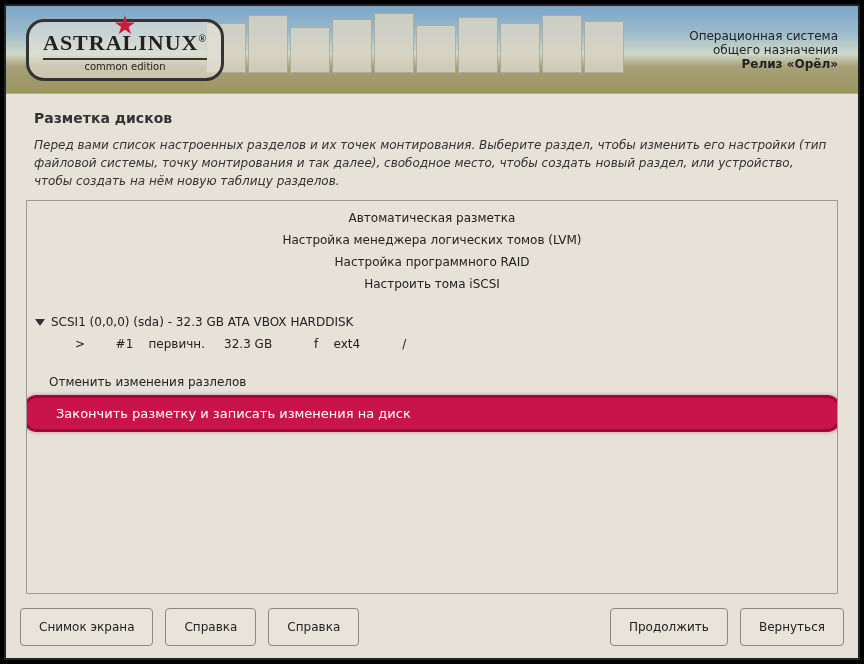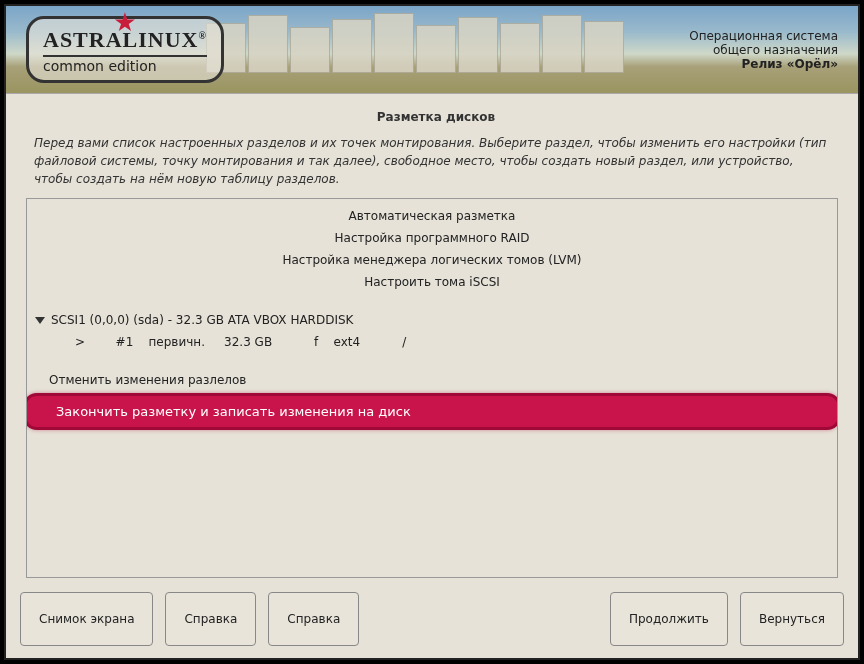--- a/index.html
+++ b/index.html
@@ -62,21 +62,22 @@
       font-size: 26px;
     }
     .logo-main {
       font-family: Georgia, serif;
       font-weight: bold;
       font-size: 22px;
       letter-spacing: 1px;
       color: #222;
     }
     .logo-sub {
-      font-size: 14px;
+      font-size: 10px;
+      text-align: center;
       border-top: 2px solid #333;
       margin-top: 2px;
       padding-top: 1px;
       color: #222;
     }
     .logo-r {
       font-size: 10px;
       vertical-align: super;
     }
     .header-text {
@@ -88,24 +89,23 @@
     .header-text .l3 { font-weight: bold; }
     .content {
       flex: 1;
       padding: 10px 20px 4px;
       display: flex;
       flex-direction: column;
       min-height: 0;
     }
     .page-title {
       font-weight: bold;
-      font-size: 12px;
+      font-size: 14px;
       color: #333;
       padding: 6px 0 10px 8px;
-      text-align: center;
     }
     .description {
       font-style: italic;
       font-size: 12px;
       color: #333;
       padding: 0 8px 10px;
       line-height: 1.5;
     }
     .list-pane {
       flex: 1;
@@ -165,21 +165,21 @@
     .footer {
       padding: 10px 14px 12px;
       display: flex;
       gap: 12px;
     }
     .footer .gap { flex: 1; }
     .btn {
       background: #e8e4da;
       border: 1px solid #888;
       border-radius: 4px;
-      padding: 19px 18px;
+      padding: 11px 18px;
       font-size: 12px;
       color: #222;
       cursor: pointer;
       min-width: 90px;
       text-align: center;
     }
   </style>
 </head>
 <body>
 
@@ -211,22 +211,22 @@
     </div>
   </div>
 
   <div class="content">
     <div class="page-title">Разметка дисков</div>
     <div class="description">Перед вами список настроенных разделов и их точек монтирования. Выберите раздел, чтобы изменить его настройки (тип файловой системы, точку монтирования и так далее), свободное место, чтобы создать новый раздел, или устройство, чтобы создать на нём новую таблицу разделов.</div>
 
     <div class="list-pane">
       <div class="list-inner">
         <div class="row">Автоматическая разметка</div>
+        <div class="row">Настройка менеджера логических томов (LVM)</div>
         <div class="row">Настройка программного RAID</div>
-        <div class="row">Настройка менеджера логических томов (LVM)</div>
         <div class="row">Настроить тома iSCSI</div>
         <div class="spacer"></div>
         <div class="disk-row">
           <span class="triangle"></span>
           <span>SCSI1 (0,0,0) (sda) - 32.3 GB ATA VBOX HARDDISK</span>
         </div>
         <div class="part-row">&gt;        #1    первичн.     32.3 GB           f    ext4           /</div>
         <div class="spacer"></div>
         <div class="truncated">Отменить изменения разлелов</div>
         <div class="highlight-container">

